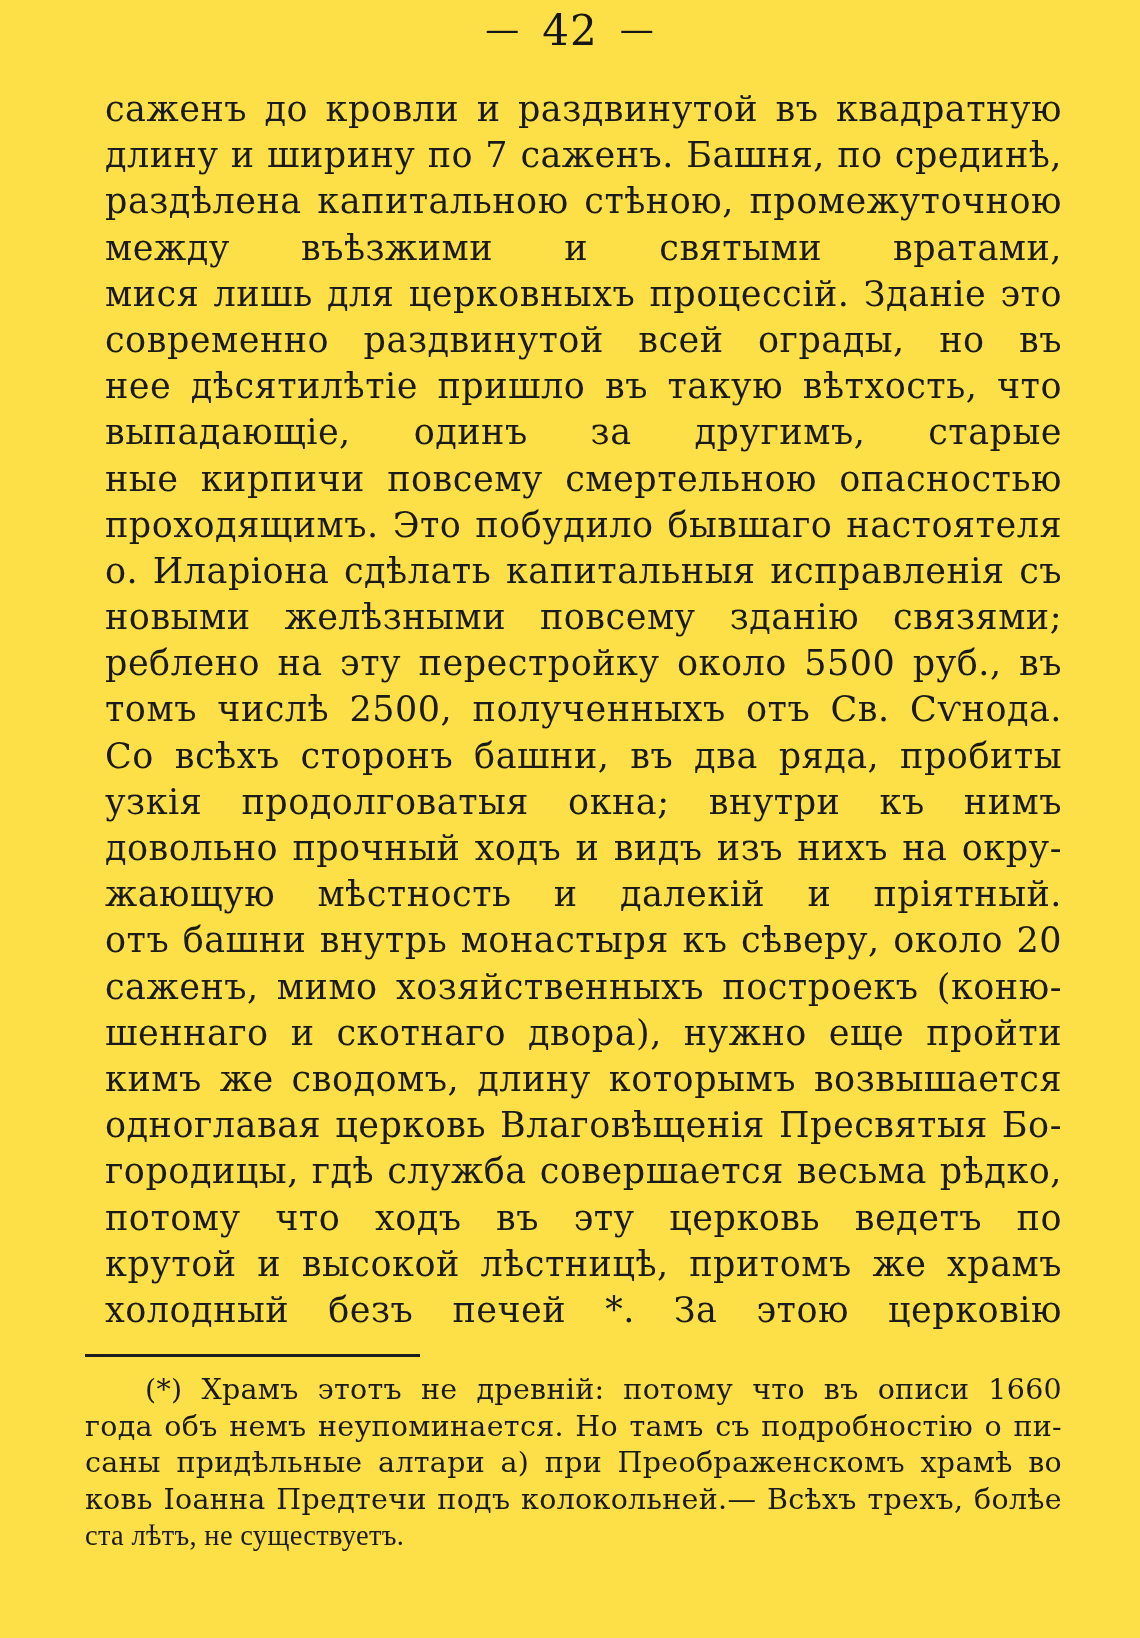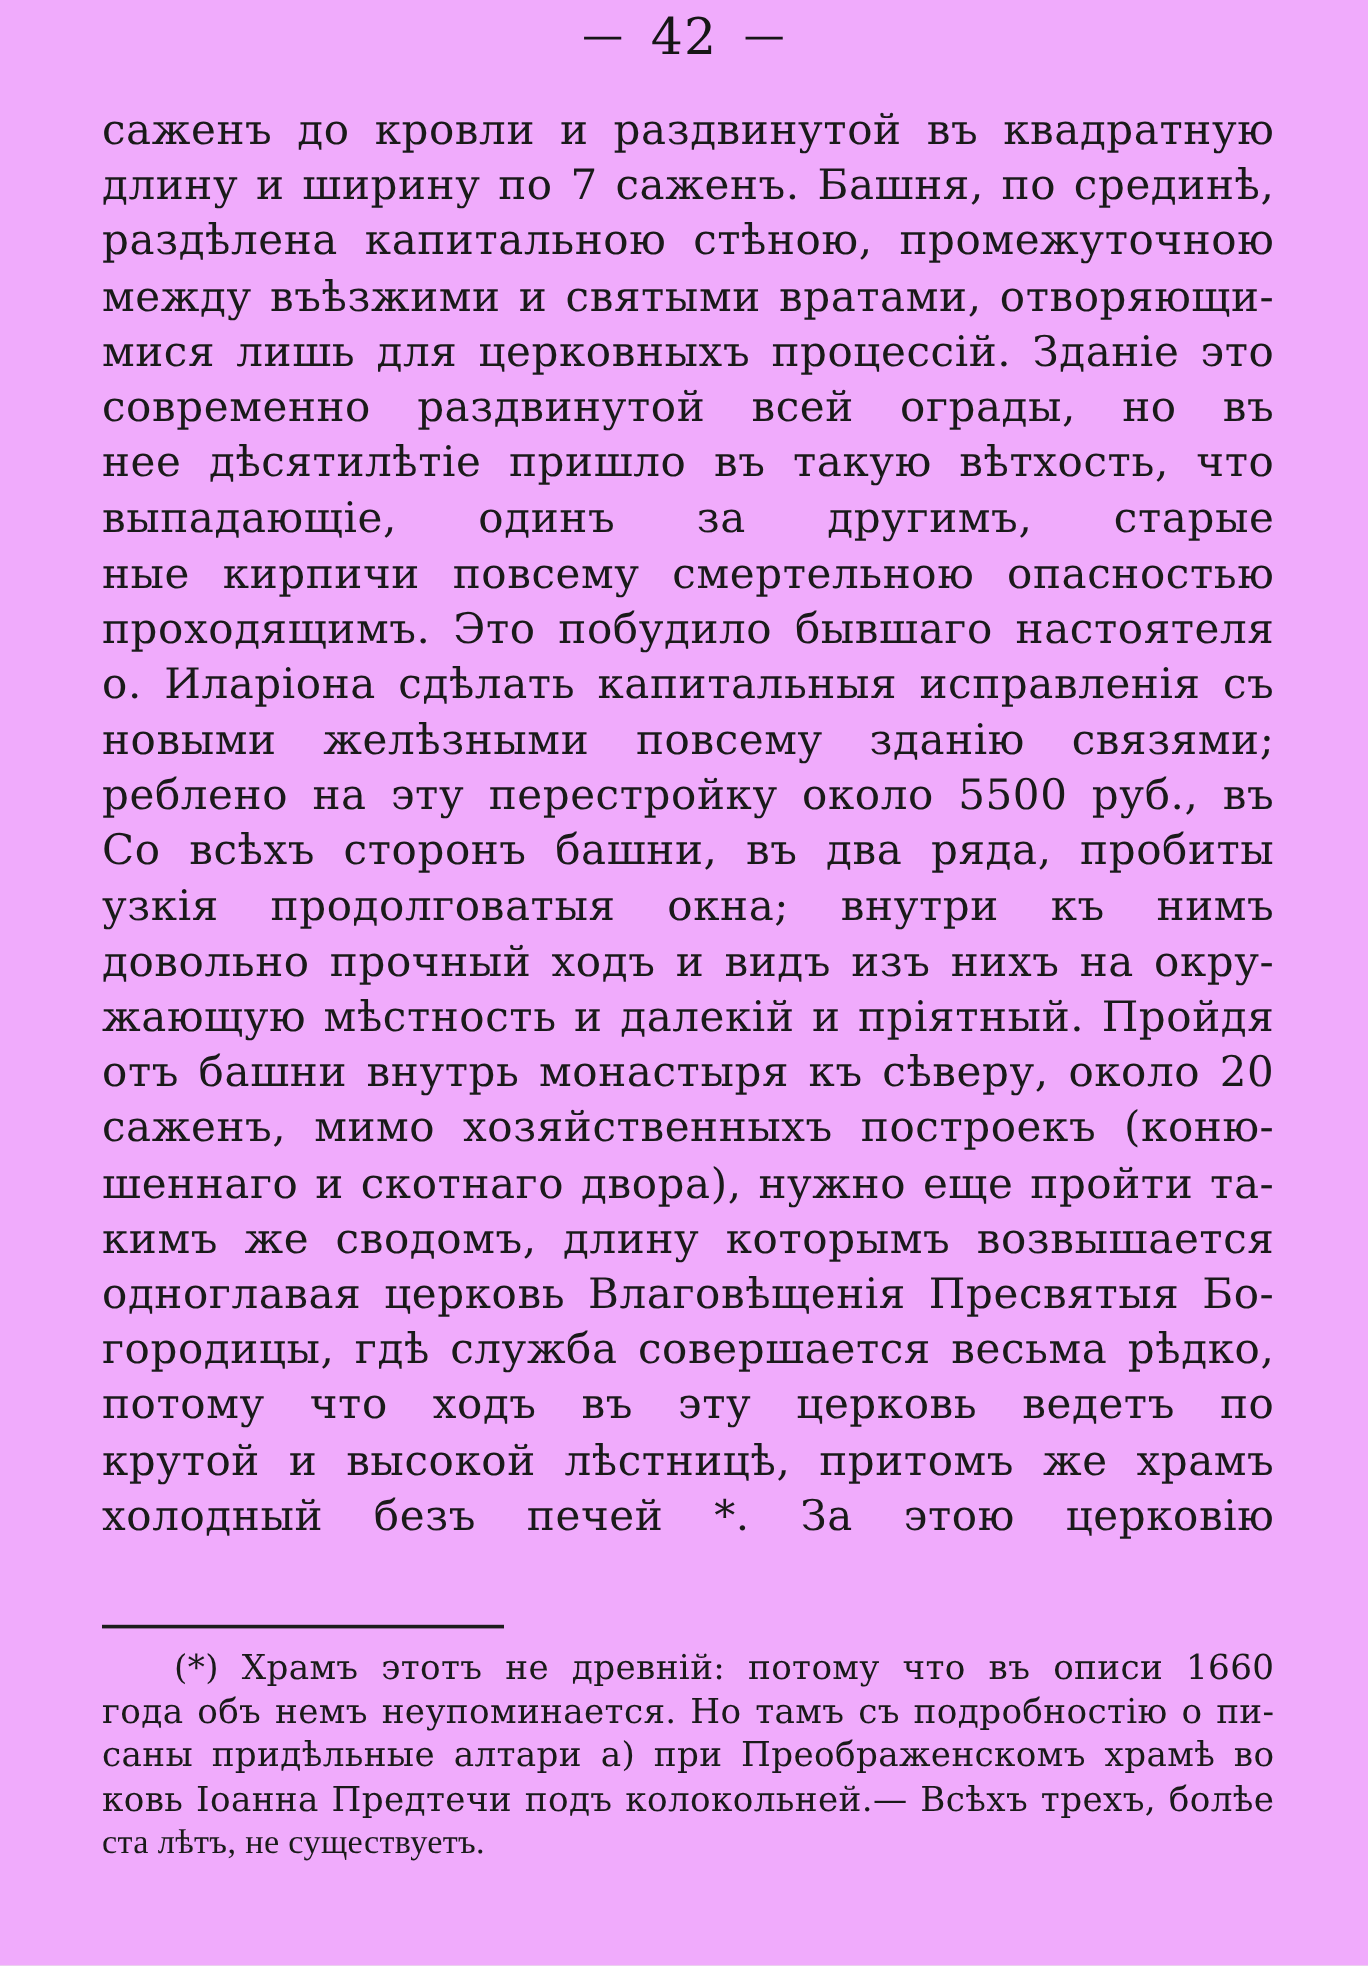--- a/index.html
+++ b/index.html
@@ -5,21 +5,21 @@
   html, body {
     margin: 0;
     padding: 0;
     background: #e8e8e6;
   }
   .page {
     position: relative;
     width: 1140px;
     height: 1638px;
     margin: 0 auto;
-    background: #f0abfc;
+    background: #fde047;
     color: #1a1a1a;
     font-family: "DejaVu Serif", "Liberation Serif", serif;
     overflow: hidden;
   }
   .running-head {
     position: absolute;
     top: 6px;
     left: 0;
     width: 100%;
     text-align: center;
@@ -44,20 +44,21 @@
     font-size: 35px;
     line-height: 46.2px;
     letter-spacing: 0.5px;
   }
   .line {
     text-align: justify;
     text-align-last: justify;
     text-justify: inter-word;
     height: 46.2px;
     overflow: hidden;
+    margin-left: 20px;
   }
   .footnote-rule {
     position: absolute;
     left: 85px;
     top: 1354px;
     width: 335px;
     height: 0;
     border-top: 3px solid #1d1d1d;
   }
   .footnote {
@@ -100,20 +101,21 @@
       <div class="line">между въѣзжими и святыми вратами, отворяющи-</div>
       <div class="line">мися лишь для церковныхъ процессій. Зданіе это</div>
       <div class="line">современно раздвинутой всей ограды, но въ послѣд-</div>
       <div class="line">нее дѣсятилѣтіе пришло въ такую вѣтхость, что</div>
       <div class="line">выпадающіе, одинъ за другимъ, старые тяжеловѣс-</div>
       <div class="line">ные кирпичи повсему смертельною опасностью</div>
       <div class="line">проходящимъ. Это побудило бывшаго настоятеля</div>
       <div class="line">о. Иларіона сдѣлать капитальныя исправленія съ</div>
       <div class="line">новыми желѣзными повсему зданію связями; упот-</div>
       <div class="line">реблено на эту перестройку около 5500 руб., въ</div>
+      <div class="line">томъ числѣ 2500, полученныхъ отъ Св. Сѵнода.</div>
       <div class="line">Со всѣхъ сторонъ башни, въ два ряда, пробиты</div>
       <div class="line">узкія продолговатыя окна; внутри къ нимъ сдѣланъ</div>
       <div class="line">довольно прочный ходъ и видъ изъ нихъ на окру-</div>
       <div class="line">жающую мѣстность и далекій и пріятный. Пройдя</div>
       <div class="line">отъ башни внутрь монастыря къ сѣверу, около 20</div>
       <div class="line">саженъ, мимо хозяйственныхъ построекъ (коню-</div>
       <div class="line">шеннаго и скотнаго двора), нужно еще пройти та-</div>
       <div class="line">кимъ же сводомъ, длину которымъ возвышается</div>
       <div class="line">одноглавая церковь Влаговѣщенія Пресвятыя Бо-</div>
       <div class="line">городицы, гдѣ служба совершается весьма рѣдко,</div>

